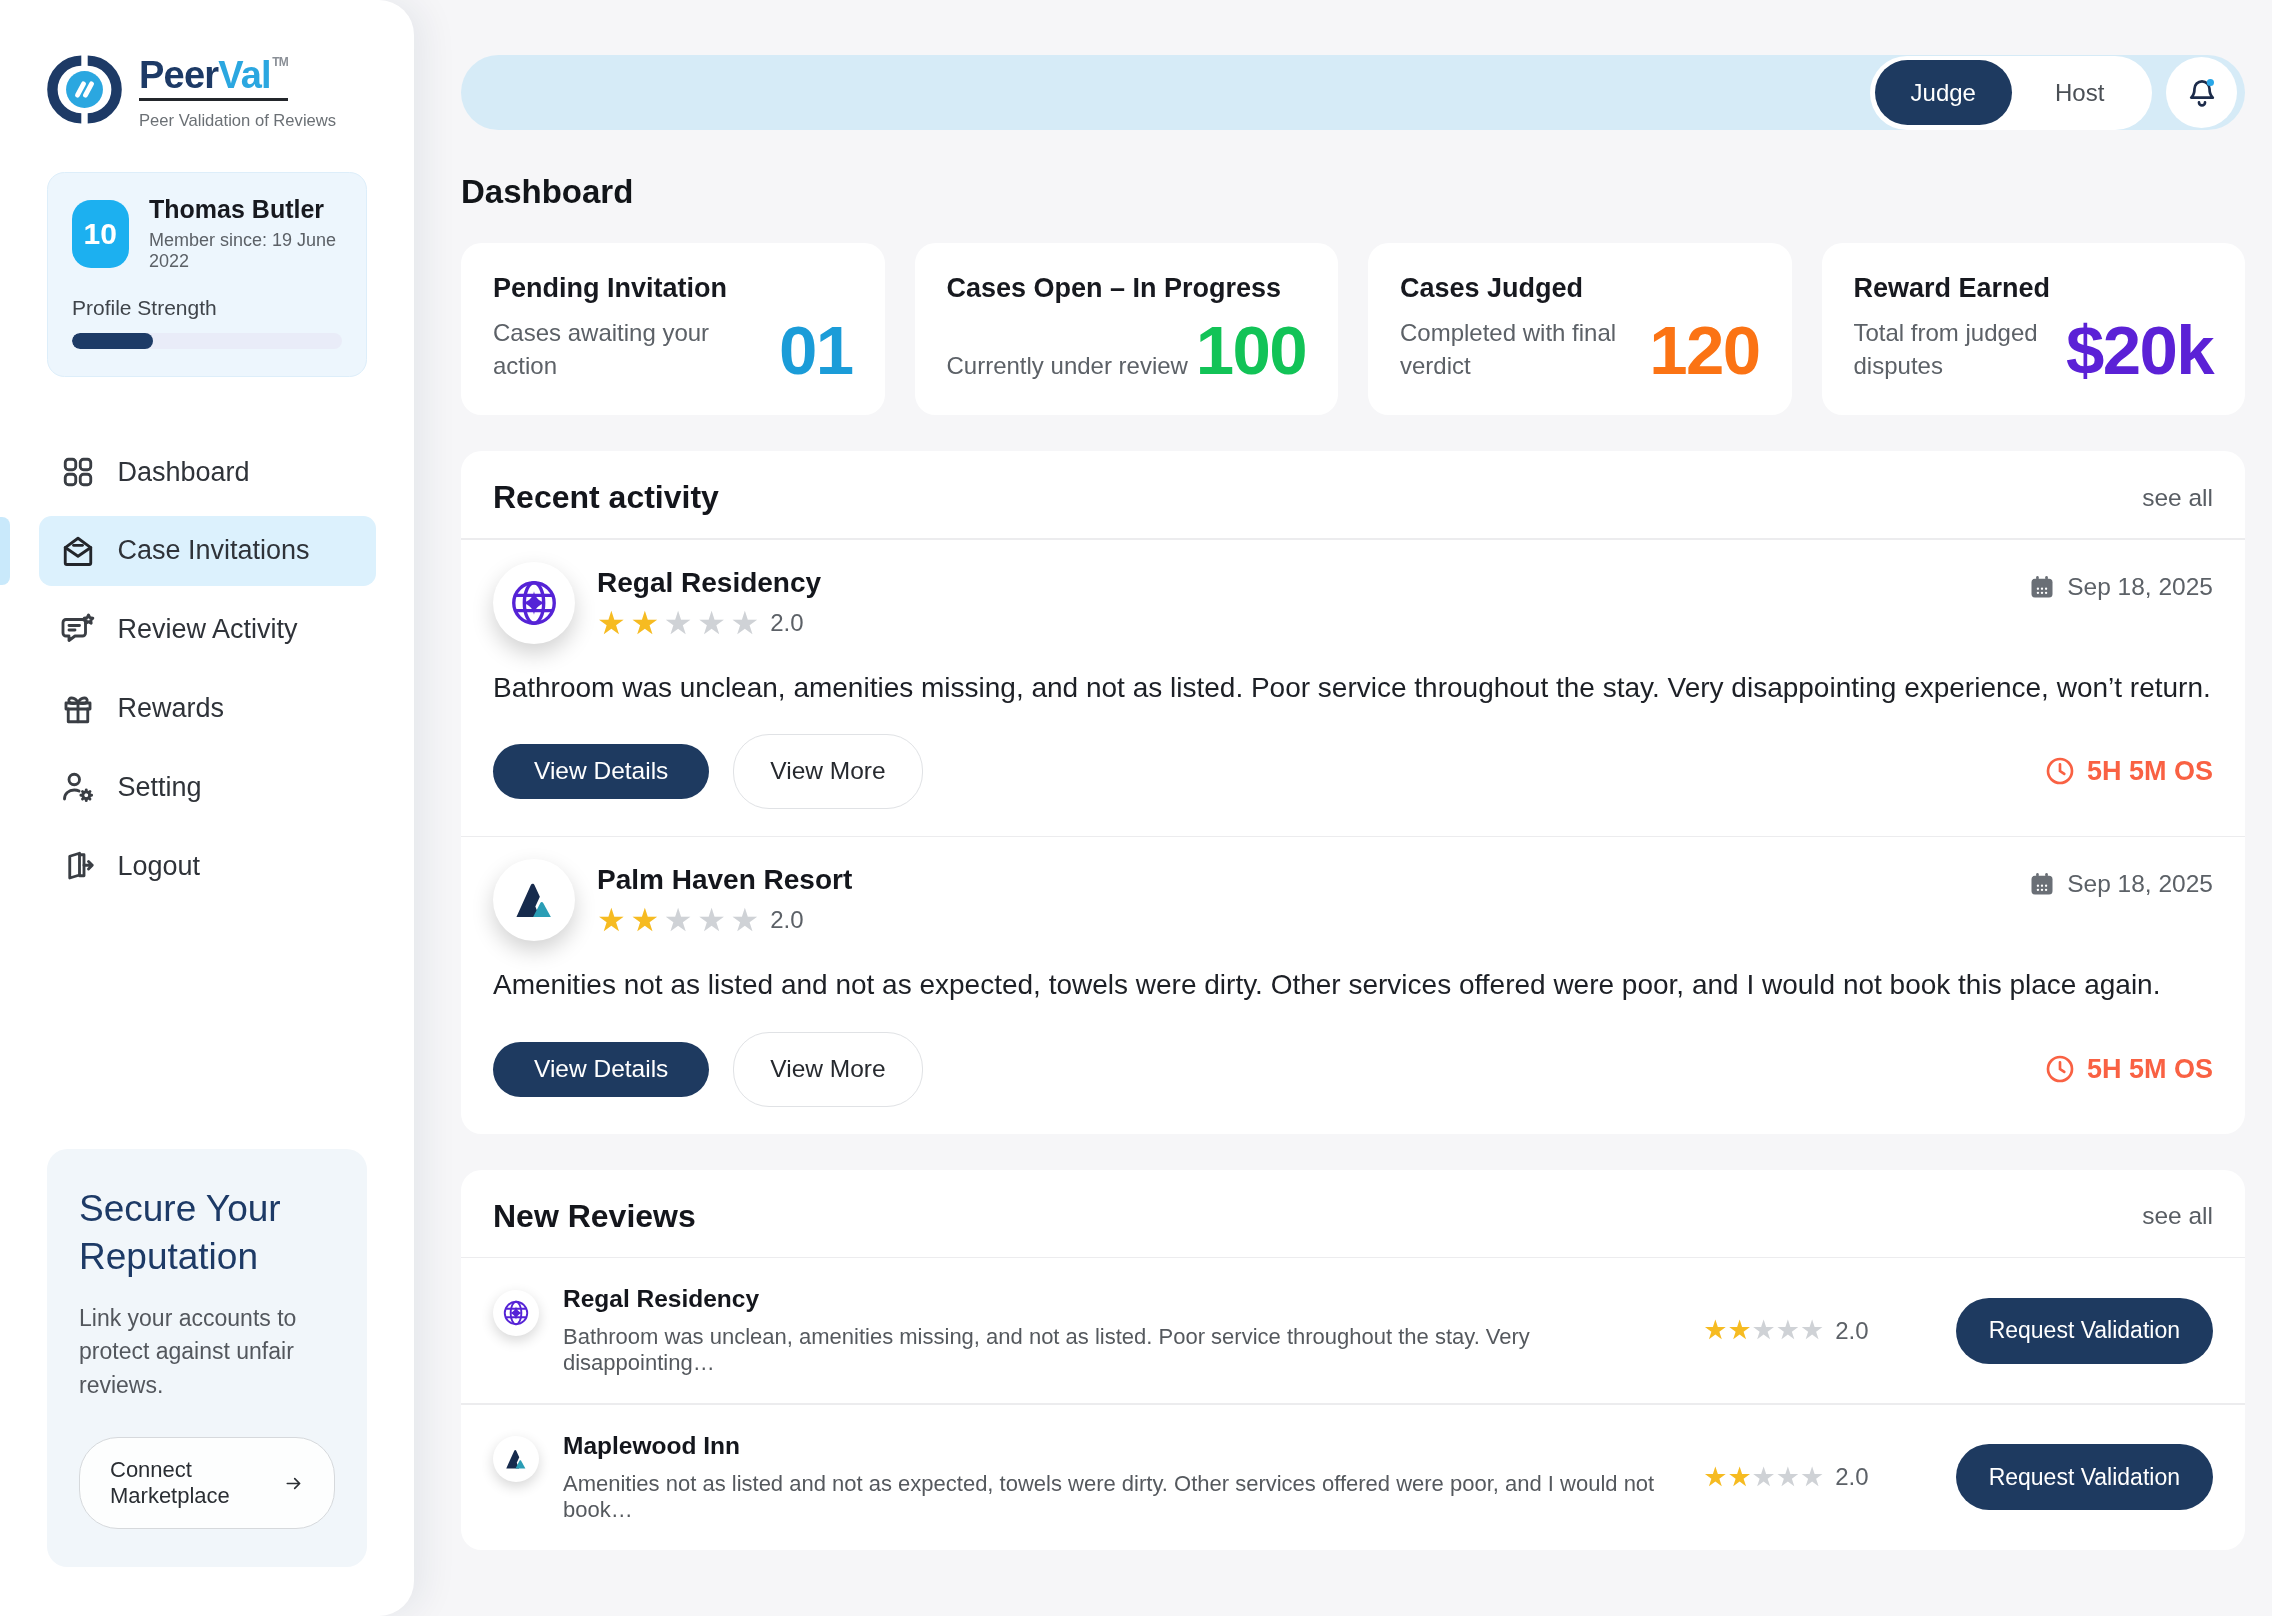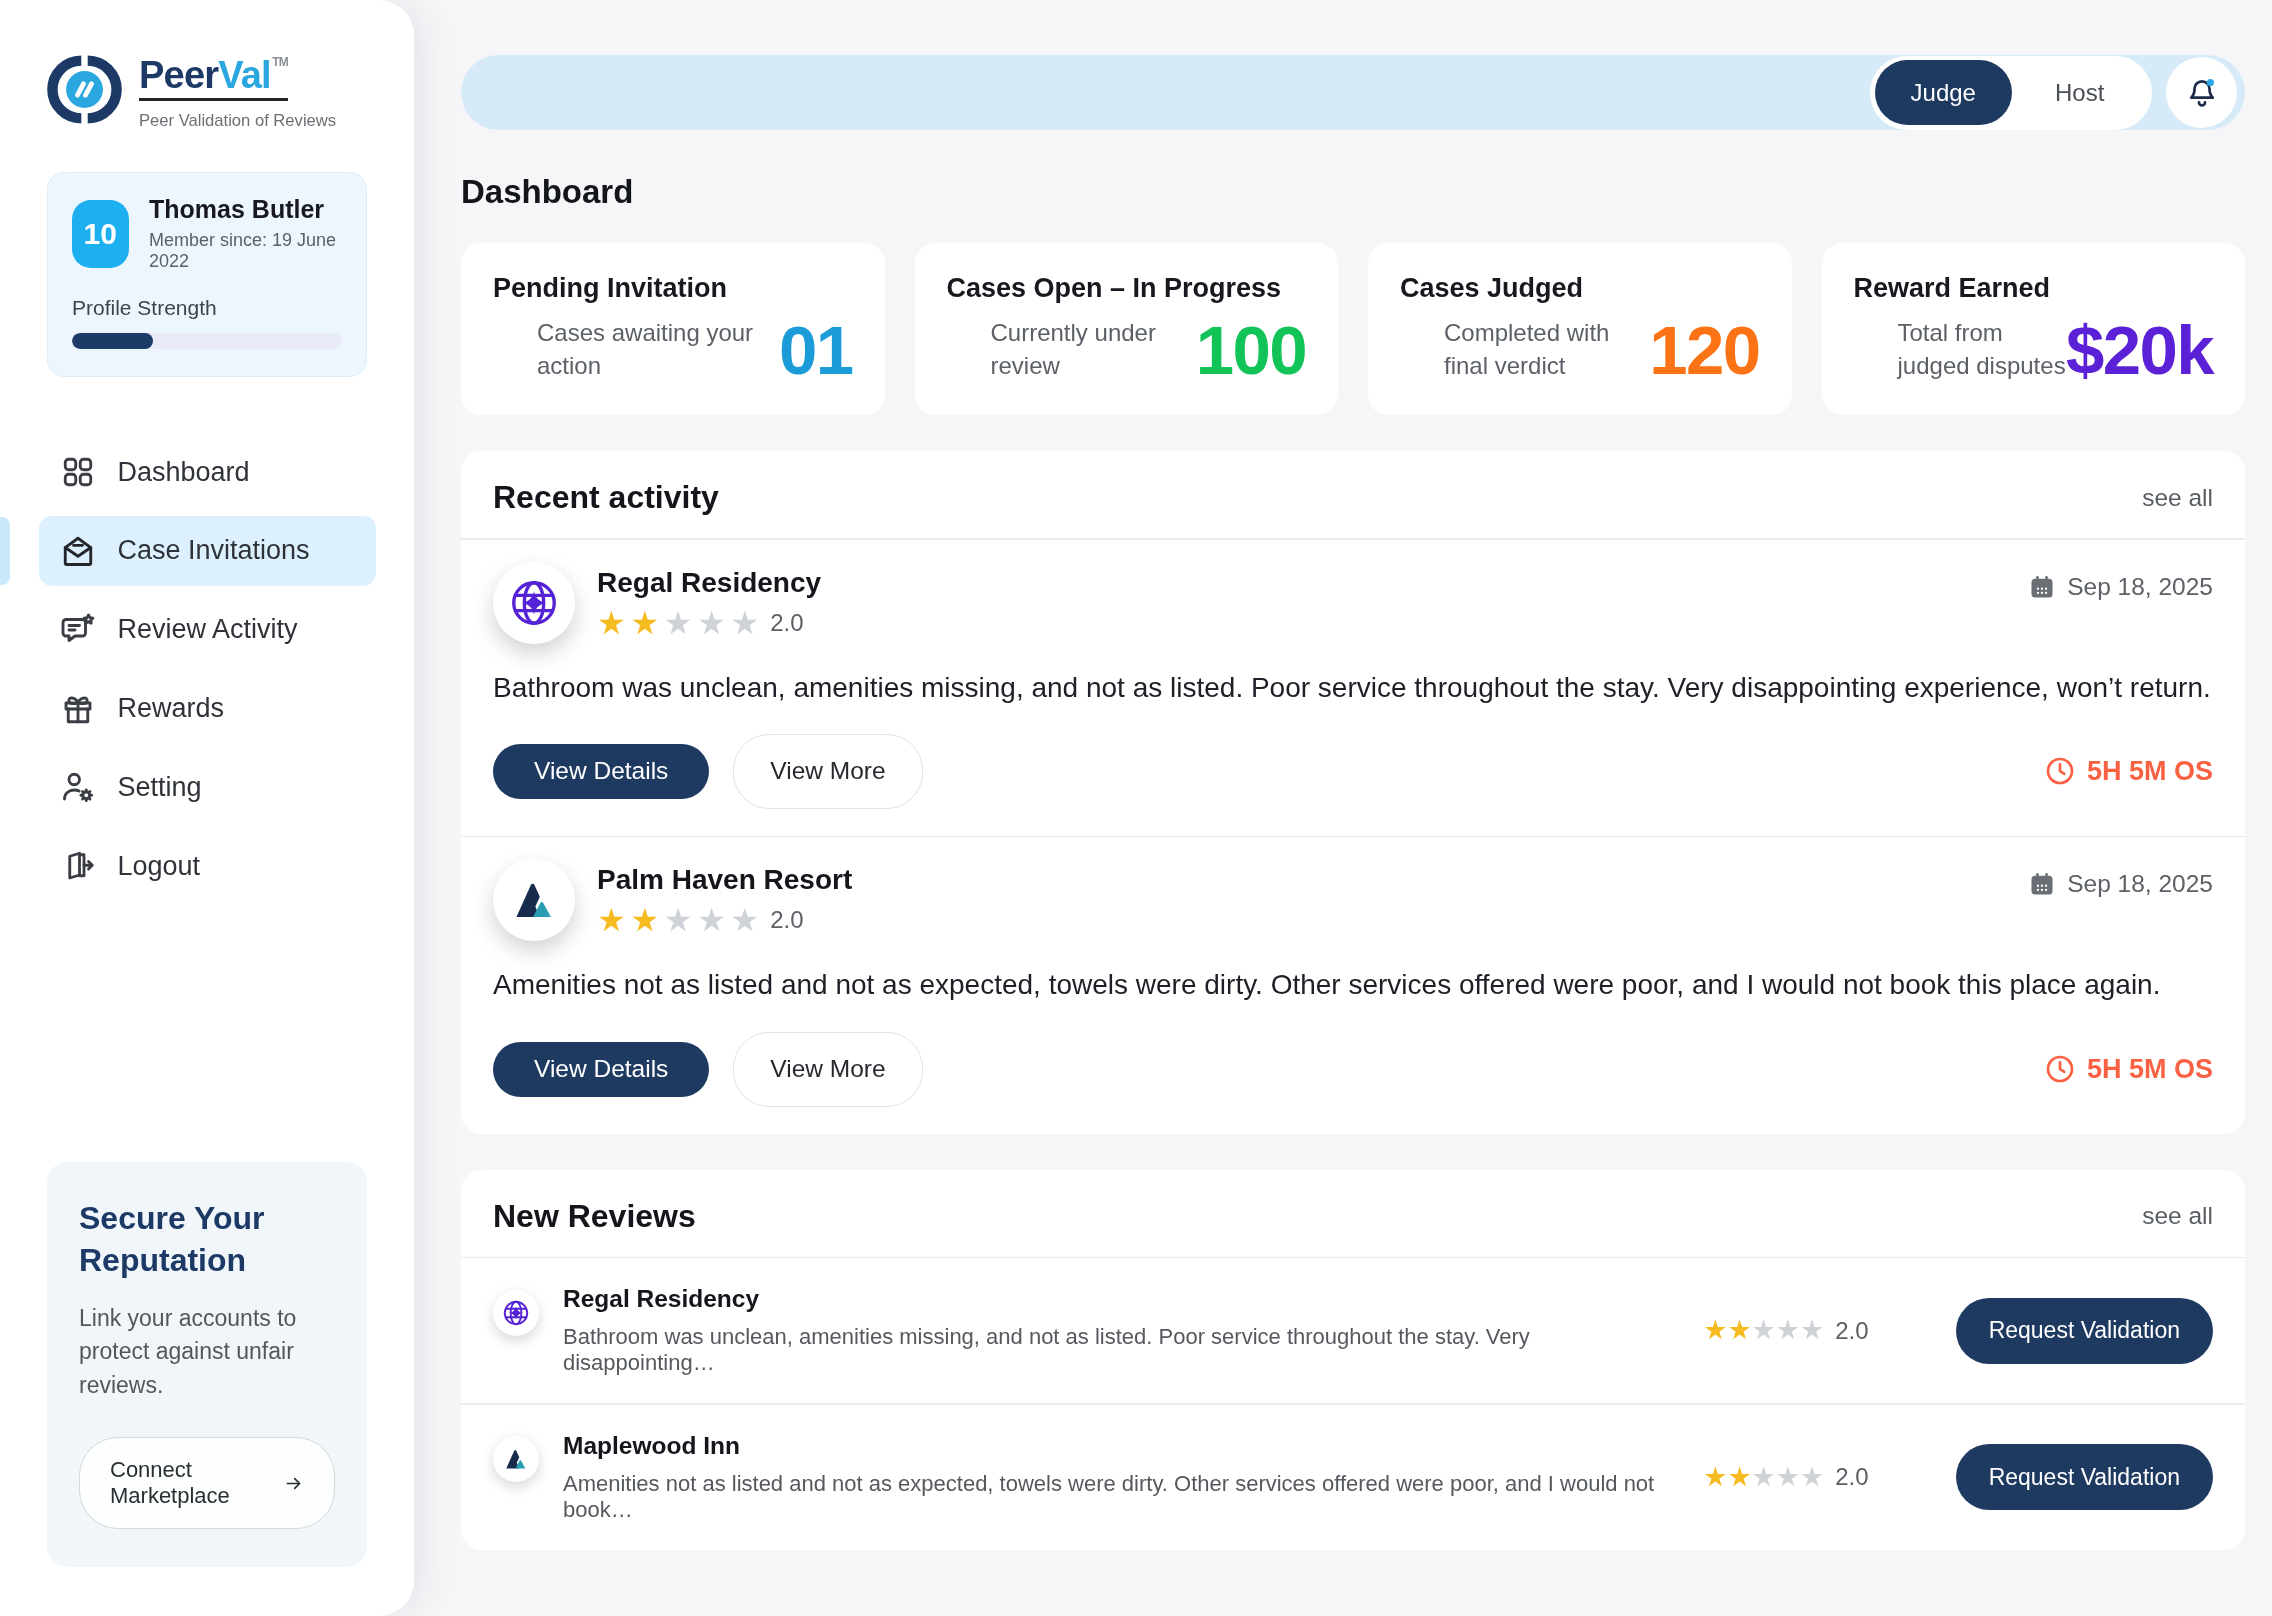--- a/index.html
+++ b/index.html
@@ -35,21 +35,21 @@
             border-radius:12.6px;font-size:27px;color:#2f3339;cursor:pointer;position:relative;}
   .nav-item svg{width:36px;height:36px;flex:0 0 auto;}
   .nav-item.active{background:#dcf1fd;}
   .nav-item.active::before{content:'';position:absolute;left:-39px;top:1.6px;bottom:1.6px;width:9.5px;
             background:#c9e9fb;border-radius:0 8px 8px 0;}
   .nav-sub{font-size:20.5px;color:#5a5f66;margin:-4.7px 38px 8px 98px;padding-left:20.5px;}
   .nav-block{margin-bottom:3.2px;}
 
   .sidebar-spacer{flex:1;}
   .promo-card{margin:0 47px 49px;background:#f1f6fa;border-radius:20.5px;padding:36px 32px 38px;}
-  .promo-title{font-size:32px;font-weight:700;color:#1d3a66;line-height:1.3;}
+  .promo-title{font-size:37px;font-weight:400;color:#1d3a66;line-height:1.3;}
   .promo-body{font-size:23px;color:#53575d;line-height:1.45;margin-top:20.5px;}
   .promo-btn{margin-top:35px;display:inline-flex;align-items:center;gap:22px;border:1.6px solid #d6d9dc;
              border-radius:39px;padding:19px 30px;font-size:22px;color:#2a2e33;background:#fdfefe;cursor:pointer;}
   .promo-btn svg{width:27px;height:27px;}
 
   
   .main{flex:1;padding:55px 28px 0 47px;box-sizing:border-box;}
   .topbar{height:75px;background:#d6ebf7;border-radius:43px;display:flex;align-items:center;
           justify-content:flex-end;padding:0 8px;box-sizing:border-box;}
   .toggle{background:#fff;border-radius:38px;height:74px;display:flex;align-items:center;padding:0 4.7px;}
@@ -59,21 +59,21 @@
   .bell-wrap{width:71px;height:71px;background:#fff;border-radius:50%;margin-left:14px;
              display:flex;align-items:center;justify-content:center;cursor:pointer;}
   .bell-wrap svg{width:36px;height:36px;}
 
   .page-title{font-size:33px;font-weight:600;color:#121519;margin:43px 0 32px;}
 
   .stats{display:grid;grid-template-columns:repeat(4,1fr);gap:30px;}
   .stat{background:#fff;border-radius:20.5px;padding:30px 32px 33px;height:172px;box-sizing:border-box;
         display:flex;flex-direction:column;justify-content:space-between;}
   .stat-title{font-size:27px;font-weight:600;color:#17191f;}
-  .stat-bottom{display:flex;justify-content:space-between;align-items:flex-end;margin-left:44px;}
+  .stat-bottom{display:flex;justify-content:space-between;align-items:flex-end;}
   .stat-sub{font-size:24px;color:#5c6167;line-height:1.35;max-width:260px;}
   .stat-value{font-size:69px;font-weight:800;letter-spacing:-1.6px;line-height:.9;}
 
   .section{background:#fff;border-radius:20.5px;margin-top:36px;padding:0 32px;box-sizing:border-box;}
   .section-head{display:flex;justify-content:space-between;align-items:center;padding:28px 0 22px;}
   .section-title{font-size:32px;font-weight:600;color:#14161c;}
   .see-all{font-size:24.5px;color:#585d63;cursor:pointer;}
   .divider{height:1.6px;background:#ececee;margin:0 -32px;}
 
   .activity{padding:22px 0 27px;}

